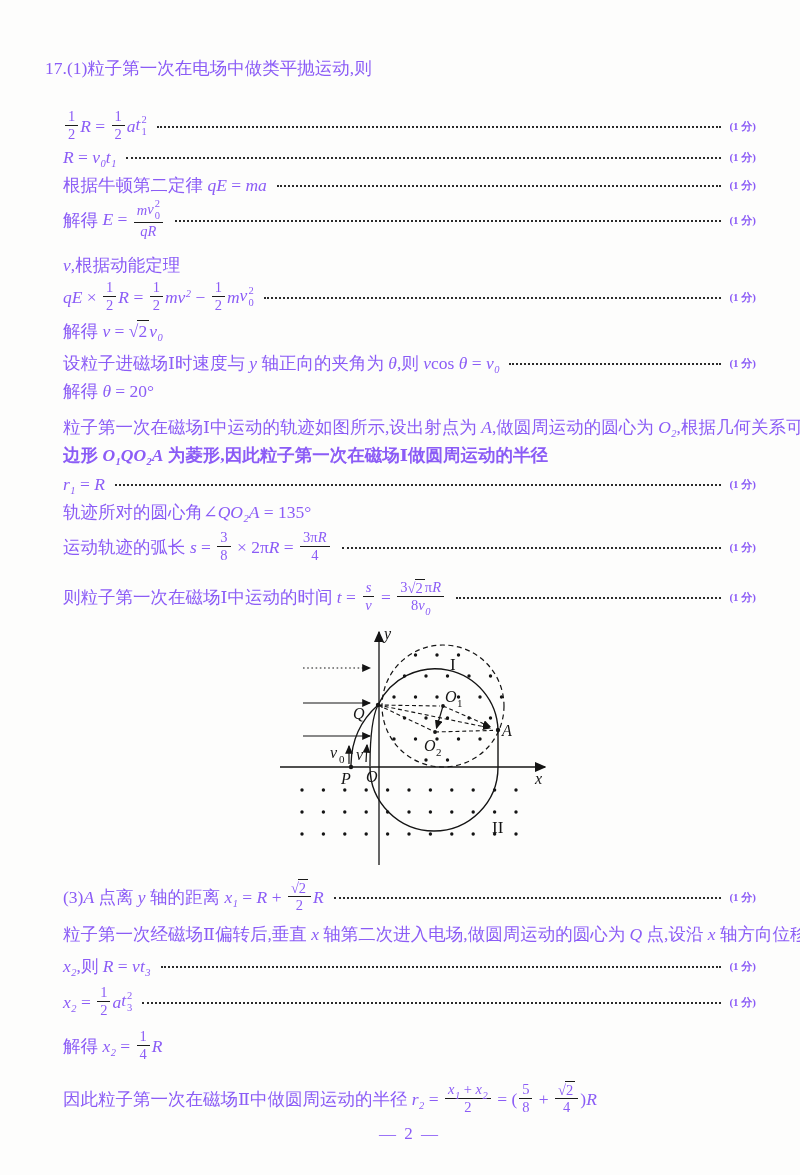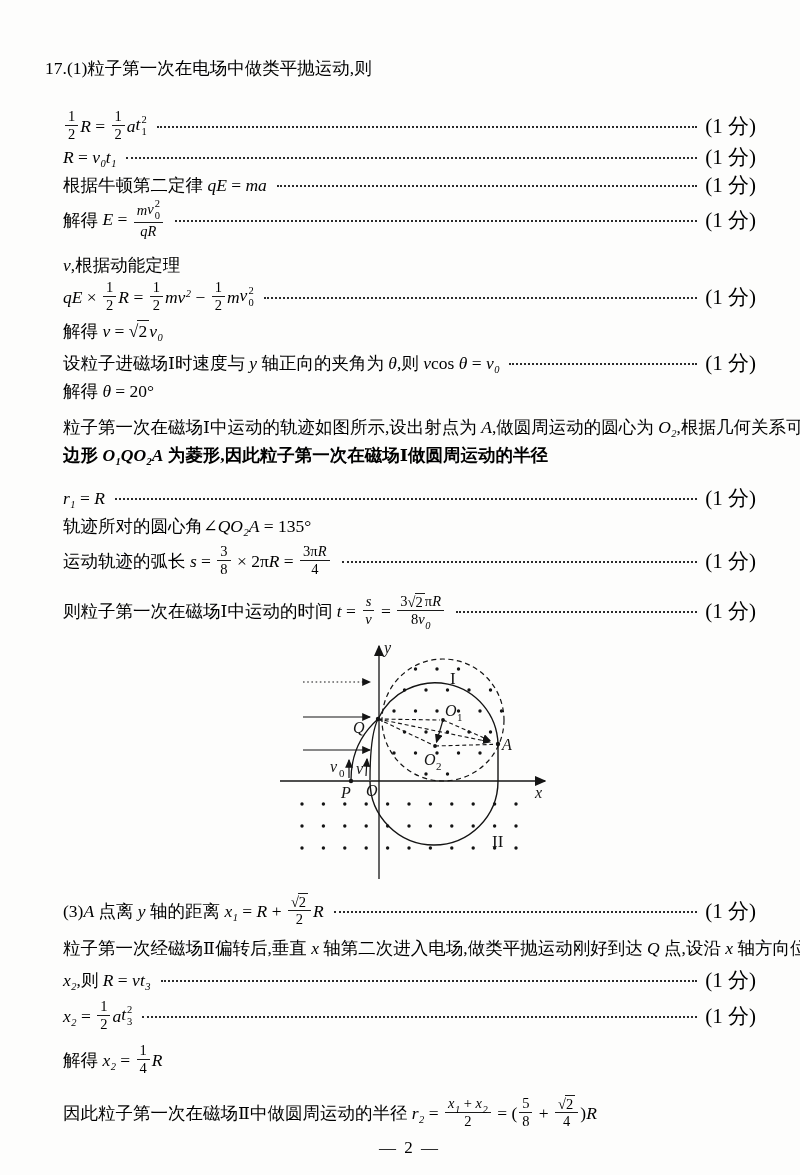--- a/index.html
+++ b/index.html
@@ -1,38 +1,38 @@
 <!DOCTYPE html>
 <html lang="zh"><head>
 <meta charset="utf-8">
 <style>
   html,body{margin:0;padding:0;background:#ffffff;}
   #page{
     position:relative;width:800px;height:1175px;background:#fdfdfc;overflow:hidden;
     font-family:"Liberation Serif","DejaVu Serif","DejaVu Sans",serif;
-    color:#000000;box-sizing:border-box;padding:56px 44px 0 63px;
+    color:#8b5cf6;box-sizing:border-box;padding:56px 44px 0 63px;
   }
   .line{display:flex;align-items:center;font-size:17.5px;white-space:pre;}
   .line .content{display:inline-flex;align-items:center;white-space:pre;}
   .hang{margin-left:-18px;}
   .mt{font-style:normal;}
   .mv{font-style:italic;}
   .sub{font-size:10.5px;position:relative;top:4.5px;font-style:italic;margin-left:.5px;}
   .sup{font-size:10.5px;position:relative;top:-6px;font-style:italic;margin-left:.5px;}
   .ss{display:inline-flex;flex-direction:column;align-items:flex-start;font-size:10.5px;
       line-height:1;vertical-align:middle;margin-left:1px;font-style:normal;gap:2px;}
   .frac{display:inline-flex;flex-direction:column;align-items:center;vertical-align:middle;
         margin:0 2px;line-height:1.12;font-size:14.5px;position:relative;top:-1px;}
   .frac .num{padding:0 3px;border-bottom:1.3px solid #1b1b1b;display:inline-flex;align-items:center;}
   .frac .den{padding:0 3px;display:inline-flex;align-items:center;}
   .sqrt{display:inline-flex;align-items:baseline;}
   .sqrt .sym{font-style:normal;}
   .sqrt .rd{border-top:1.3px solid #1b1b1b;padding:0 2px 0 1px;margin-left:-1px;display:inline-flex;align-items:center;}
   .leader{flex:1 1 auto;height:0;border-bottom:2.4px dotted #2a2a2a;margin:0 8px 0 10px;position:relative;top:1px;min-width:30px;}
-  .score{font-size:21px;white-space:pre;}
+  .score{font-size:11px;white-space:pre;font-weight:bold;}
   #diagram-wrap{position:relative;height:250px;}
   #diagram-wrap svg{position:absolute;left:192px;top:0;}
   svg text{font-family:"Liberation Serif","DejaVu Serif","DejaVu Sans",serif;fill:#141414;}
   .dlbl{font-style:italic;font-size:16px;}
   .dsub{font-style:normal;font-size:11px;}
   .drom{font-style:normal;font-size:17px;}
   #page-num{text-align:center;font-size:17px;letter-spacing:2px;}
 </style>
 </head>
 <body>
@@ -44,21 +44,21 @@
   <div class="line" style="margin-top:-4px;height:24px;"><span class="content"><span class="mv">R</span><span class="mt"> = </span><span class="mv">v<span class="sub">0</span></span><span class="mv">t<span class="sub">1</span></span></span><span class="leader"></span><span class="score">(1 分)</span></div>
   <div class="line" style="margin-top:4px;height:24px;"><span class="content"><span class="mt">根据牛顿第二定律 </span><span class="mv">qE</span><span class="mt"> = </span><span class="mv">ma</span></span><span class="leader"></span><span class="score">(1 分)</span></div>
   <div class="line" style="margin-top:0;height:46px;"><span class="content"><span class="mt">解得 </span><span class="mv">E</span><span class="mt"> = </span><span class="frac"><span class="num"><span class="mv">m</span><span class="mv">v<span class="ss"><span>2</span><span>0</span></span></span></span><span class="den"><span class="mv">qR</span></span></span></span><span class="leader"></span><span class="score">(1 分)</span></div>
   <div class="line" style="margin-top:10px;height:24px;"><span class="content"><span class="mv">v</span><span class="mt">,根据动能定理</span></span></div>
   <div class="line" style="margin-top:-3px;height:46px;"><span class="content"><span class="mv">qE</span><span class="mt"> × </span><span class="frac"><span class="num"><span class="mt">1</span></span><span class="den"><span class="mt">2</span></span></span><span class="mv">R</span><span class="mt"> = </span><span class="frac"><span class="num"><span class="mt">1</span></span><span class="den"><span class="mt">2</span></span></span><span class="mv">m</span><span class="mv">v<span class="sup">2</span></span><span class="mt"> − </span><span class="frac"><span class="num"><span class="mt">1</span></span><span class="den"><span class="mt">2</span></span></span><span class="mv">m</span><span class="mv">v<span class="ss"><span>2</span><span>0</span></span></span></span><span class="leader"></span><span class="score">(1 分)</span></div>
   <div class="line" style="margin-top:-3px;height:28px;"><span class="content"><span class="mt">解得 </span><span class="mv">v</span><span class="mt"> = </span><span class="sqrt"><span class="sym">√</span><span class="rd"><span class="mt">2</span></span></span><span class="mv">v<span class="sub">0</span></span></span></div>
   <div class="line" style="margin-top:6px;height:24px;"><span class="content"><span class="mt">设粒子进磁场Ⅰ时速度与 </span><span class="mv">y</span><span class="mt"> 轴正向的夹角为 </span><span class="mv">θ</span><span class="mt">,则 </span><span class="mv">v</span><span class="mt">cos </span><span class="mv">θ</span><span class="mt"> = </span><span class="mv">v<span class="sub">0</span></span></span><span class="leader"></span><span class="score">(1 分)</span></div>
   <div class="line" style="margin-top:4px;height:24px;"><span class="content"><span class="mt">解得 </span><span class="mv">θ</span><span class="mt"> = 20°</span></span></div>
   <div class="line" style="margin-top:12px;height:24px;"><span class="content"><span class="mt">粒子第一次在磁场Ⅰ中运动的轨迹如图所示,设出射点为 </span><span class="mv">A</span><span class="mt">,做圆周运动的圆心为 </span><span class="mv">O<span class="sub">2</span></span><span class="mt">,根据几何关系可知,四</span></span></div>
   <div class="line" style="margin-top:4px;height:24px;font-weight:bold;"><span class="content"><span class="mt">边形 </span><span class="mv">O<span class="sub">1</span></span><span class="mv">QO<span class="sub">2</span></span><span class="mv">A</span><span class="mt"> 为菱形,因此粒子第一次在磁场Ⅰ做圆周运动的半径</span></span></div>
-  <div class="line" style="margin-top:19px;height:24px;align-items:center;"><span class="content"><span class="mv">r<span class="sub">1</span></span><span class="mt"> = </span><span class="mv">R</span></span><span class="leader"></span><span class="score">(1 分)</span></div>
+  <div class="line" style="margin-top:5px;height:24px;align-items:center;"><span class="content"><span class="mv">r<span class="sub">1</span></span><span class="mt"> = </span><span class="mv">R</span></span><span class="leader"></span><span class="score">(1 分)</span></div>
   <div class="line" style="margin-top:4px;height:24px;"><span class="content"><span class="mt">轨迹所对的圆心角∠</span><span class="mv">QO<span class="sub">2</span></span><span class="mv">A</span><span class="mt"> = 135°</span></span></div>
   <div class="line" style="margin-top:0;height:46px;"><span class="content"><span class="mt">运动轨迹的弧长 </span><span class="mv">s</span><span class="mt"> = </span><span class="frac"><span class="num"><span class="mt">3</span></span><span class="den"><span class="mt">8</span></span></span><span class="mt"> × 2π</span><span class="mv">R</span><span class="mt"> = </span><span class="frac"><span class="num"><span class="mt">3π</span><span class="mv">R</span></span><span class="den"><span class="mt">4</span></span></span></span><span class="leader"></span><span class="score">(1 分)</span></div>
   <div class="line" style="margin-top:3px;height:48px;"><span class="content"><span class="mt">则粒子第一次在磁场Ⅰ中运动的时间 </span><span class="mv">t</span><span class="mt"> = </span><span class="frac"><span class="num"><span class="mv">s</span></span><span class="den"><span class="mv">v</span></span></span><span class="mt"> = </span><span class="frac"><span class="num"><span class="mt">3</span><span class="sqrt"><span class="sym">√</span><span class="rd"><span class="mt">2</span></span></span><span class="mt">π</span><span class="mv">R</span></span><span class="den"><span class="mt">8</span><span class="mv">v<span class="sub">0</span></span></span></span></span><span class="leader"></span><span class="score">(1 分)</span></div>
 
   <div id="diagram-wrap">
     <svg width="310" height="250" viewBox="255 612 310 250">
       <defs>
         <marker id="ah" markerWidth="9" markerHeight="8" refX="8" refY="4" orient="auto">
           <path d="M0,0 L9,4 L0,8 Z" fill="#141414"></path>
         </marker>
@@ -174,21 +174,21 @@
       <text class="dsub" x="436" y="747">2</text>
       <text class="dlbl" x="330" y="749">v</text>
       <text class="dsub" x="339" y="754">0</text>
       <text class="dlbl" x="356" y="751">v</text>
       <text class="drom" x="450" y="661">I</text>
       <text class="drom" x="492" y="824">II</text>
     </svg>
   </div>
 
   <div class="line" style="margin-top:2px;height:48px;"><span class="content"><span class="mt">(3)</span><span class="mv">A</span><span class="mt"> 点离 </span><span class="mv">y</span><span class="mt"> 轴的距离 </span><span class="mv">x<span class="sub">1</span></span><span class="mt"> = </span><span class="mv">R</span><span class="mt"> + </span><span class="frac"><span class="num"><span class="sqrt"><span class="sym">√</span><span class="rd"><span class="mt">2</span></span></span></span><span class="den"><span class="mt">2</span></span></span><span class="mv">R</span></span><span class="leader"></span><span class="score">(1 分)</span></div>
-  <div class="line" style="margin-top:1px;height:24px;"><span class="content"><span class="mt">粒子第一次经磁场Ⅱ偏转后,垂直 </span><span class="mv">x</span><span class="mt"> 轴第二次进入电场,做类平抛运动刚好到达 </span><span class="mv">Q</span><span class="mt"> 点,设沿 </span><span class="mv">x</span><span class="mt"> 轴方向位移为</span></span></div>
+  <div class="line" style="margin-top:1px;height:24px;"><span class="content"><span class="mt">粒子第一次经磁场Ⅱ偏转后,垂直 </span><span class="mv">x</span><span class="mt"> 轴第二次进入电场,做圆周运动的圆心为 </span><span class="mv">Q</span><span class="mt"> 点,设沿 </span><span class="mv">x</span><span class="mt"> 轴方向位移为</span></span></div>
   <div class="line" style="margin-top:8px;height:24px;"><span class="content"><span class="mv">x<span class="sub">2</span></span><span class="mt">,则 </span><span class="mv">R</span><span class="mt"> = </span><span class="mv">v</span><span class="mv">t<span class="sub">3</span></span></span><span class="leader"></span><span class="score">(1 分)</span></div>
   <div class="line" style="margin-top:1px;height:46px;"><span class="content"><span class="mv">x<span class="sub">2</span></span><span class="mt"> = </span><span class="frac"><span class="num"><span class="mt">1</span></span><span class="den"><span class="mt">2</span></span></span><span class="mv">a</span><span class="mv">t<span class="ss"><span>2</span><span>3</span></span></span></span><span class="leader"></span><span class="score">(1 分)</span></div>
   <div class="line" style="margin-top:-2px;height:46px;"><span class="content"><span class="mt">解得 </span><span class="mv">x<span class="sub">2</span></span><span class="mt"> = </span><span class="frac"><span class="num"><span class="mt">1</span></span><span class="den"><span class="mt">4</span></span></span><span class="mv">R</span></span></div>
   <div class="line" style="margin-top:6px;height:48px;"><span class="content"><span class="mt">因此粒子第一次在磁场Ⅱ中做圆周运动的半径 </span><span class="mv">r<span class="sub">2</span></span><span class="mt"> = </span><span class="frac"><span class="num"><span class="mv">x<span class="sub">1</span></span><span class="mt"> + </span><span class="mv">x<span class="sub">2</span></span></span><span class="den"><span class="mt">2</span></span></span><span class="mt"> = (</span><span class="frac"><span class="num"><span class="mt">5</span></span><span class="den"><span class="mt">8</span></span></span><span class="mt"> + </span><span class="frac"><span class="num"><span class="sqrt"><span class="sym">√</span><span class="rd"><span class="mt">2</span></span></span></span><span class="den"><span class="mt">4</span></span></span><span class="mt">)</span><span class="mv">R</span></span></div>
 
   <div id="page-num" style="margin-top:1px;height:20px;">— 2 —</div>
 
 </div>
 
 </body></html>

